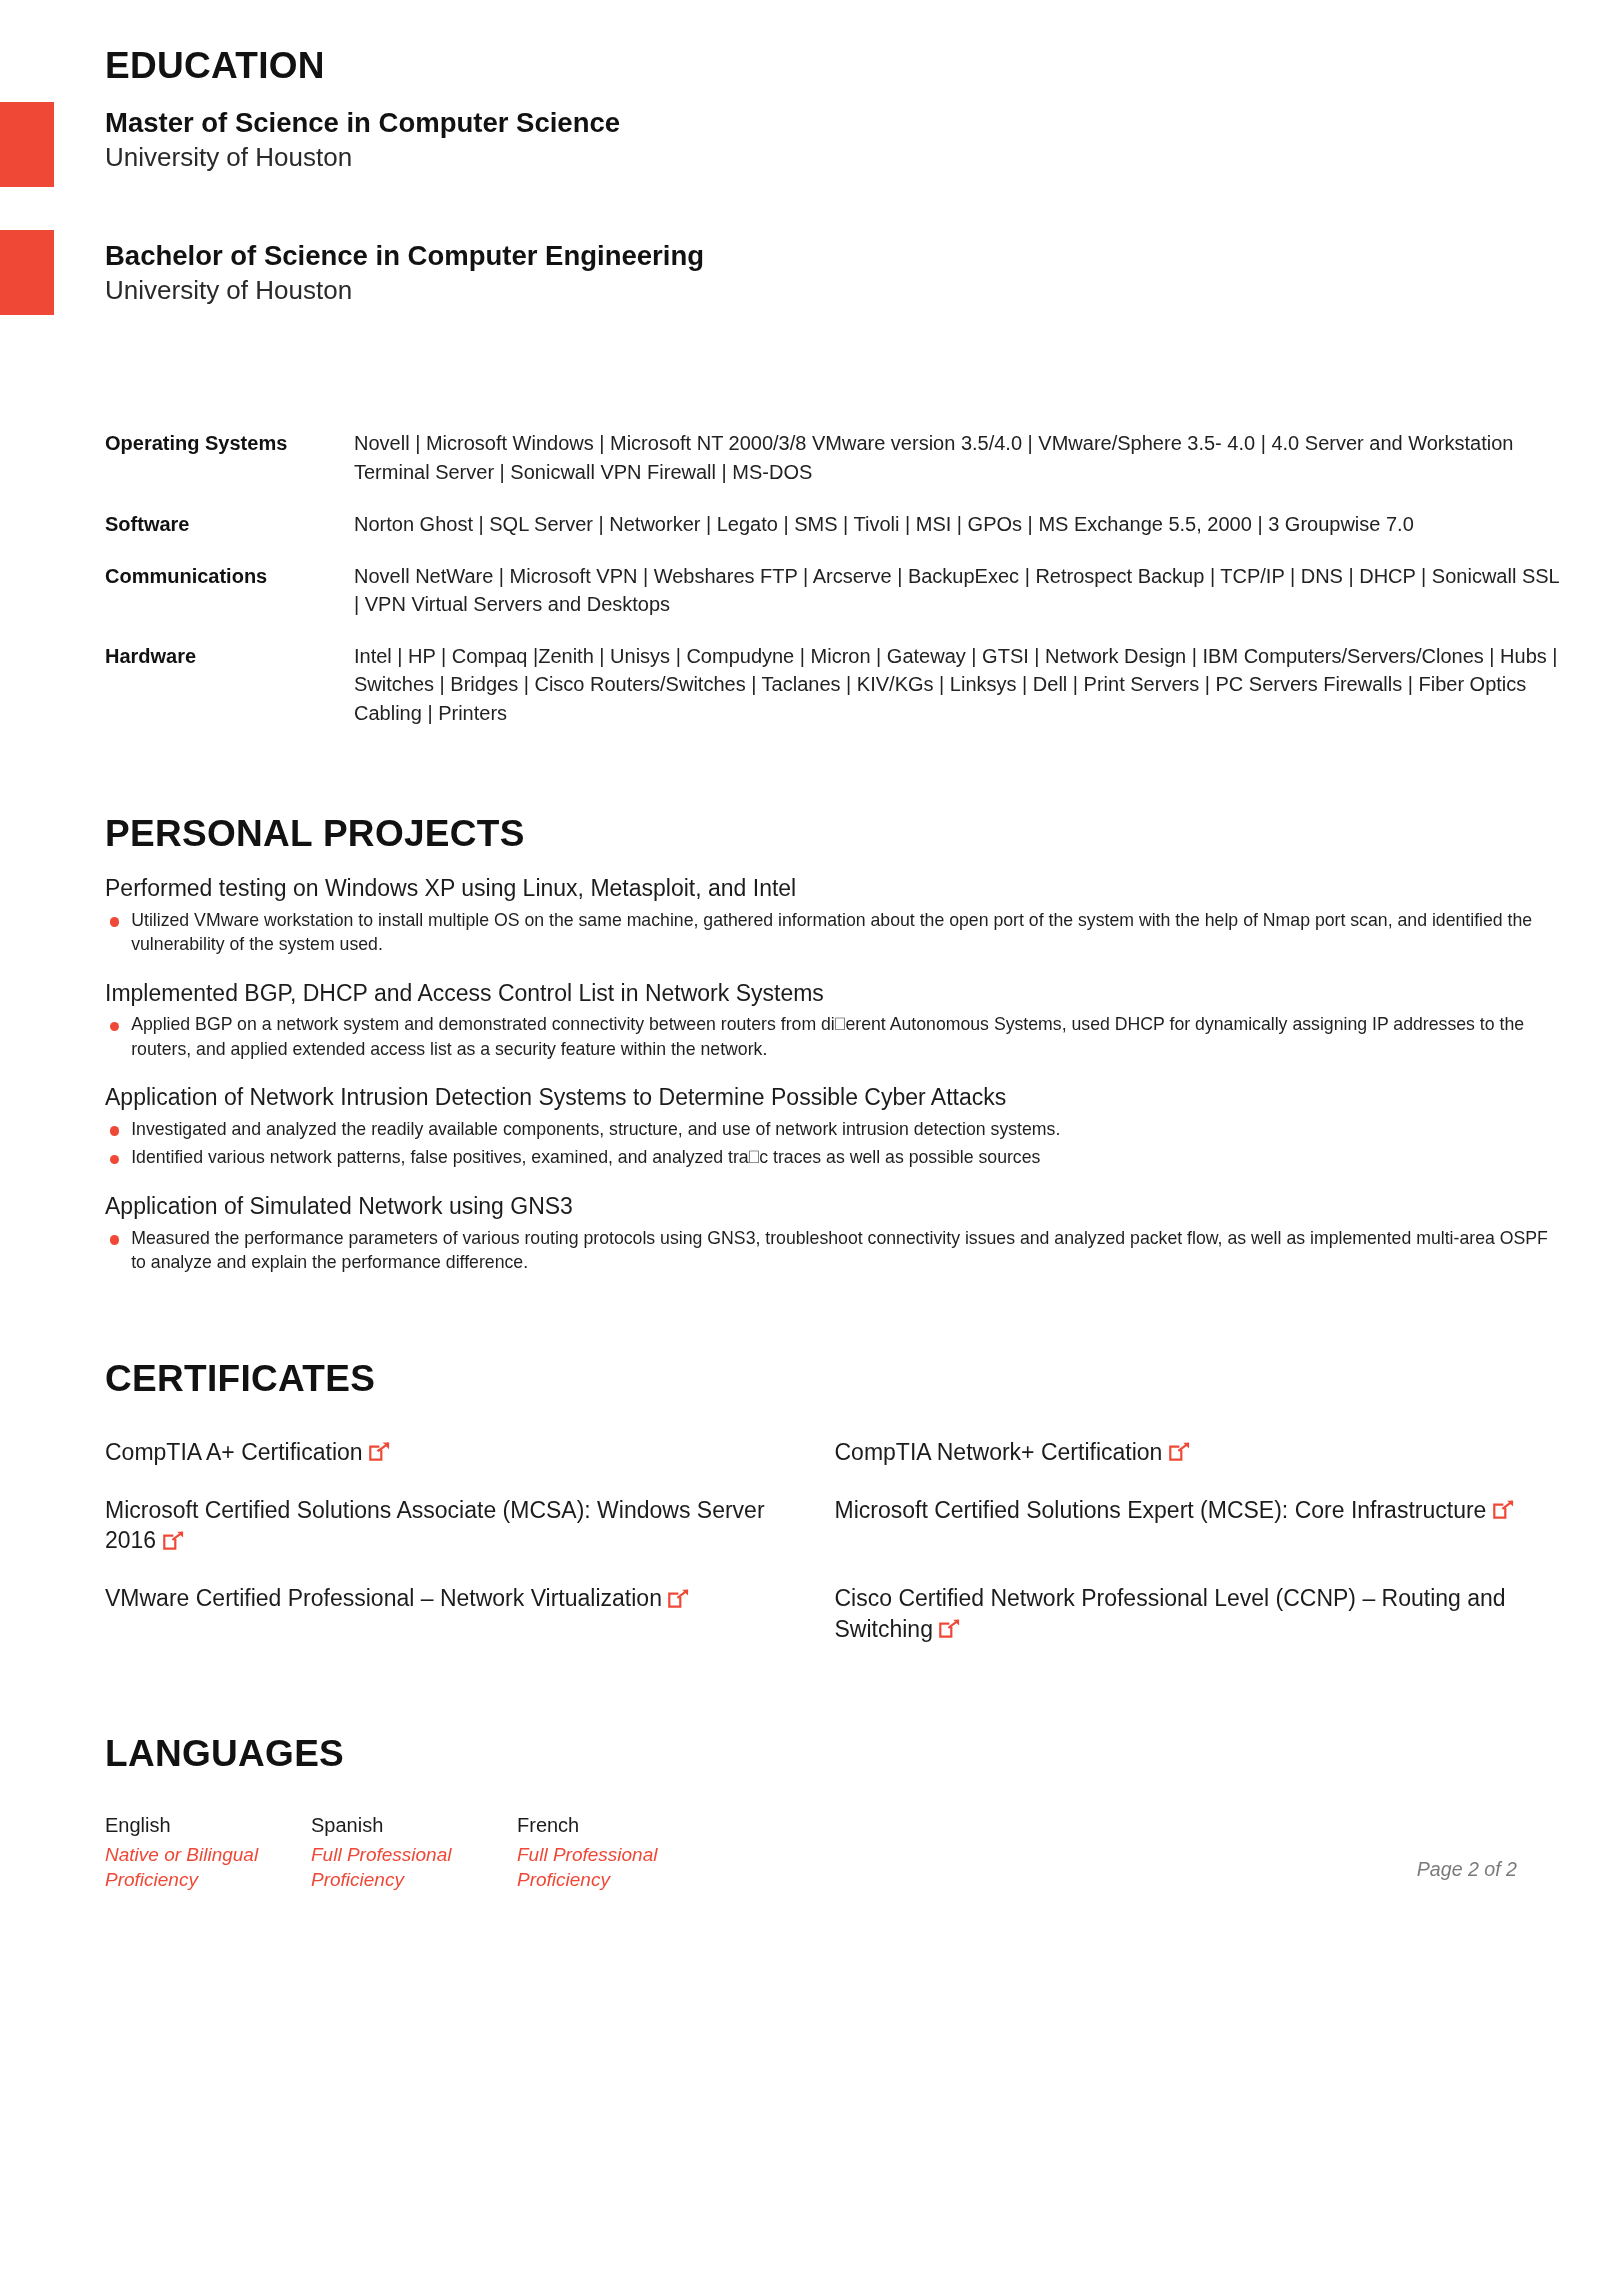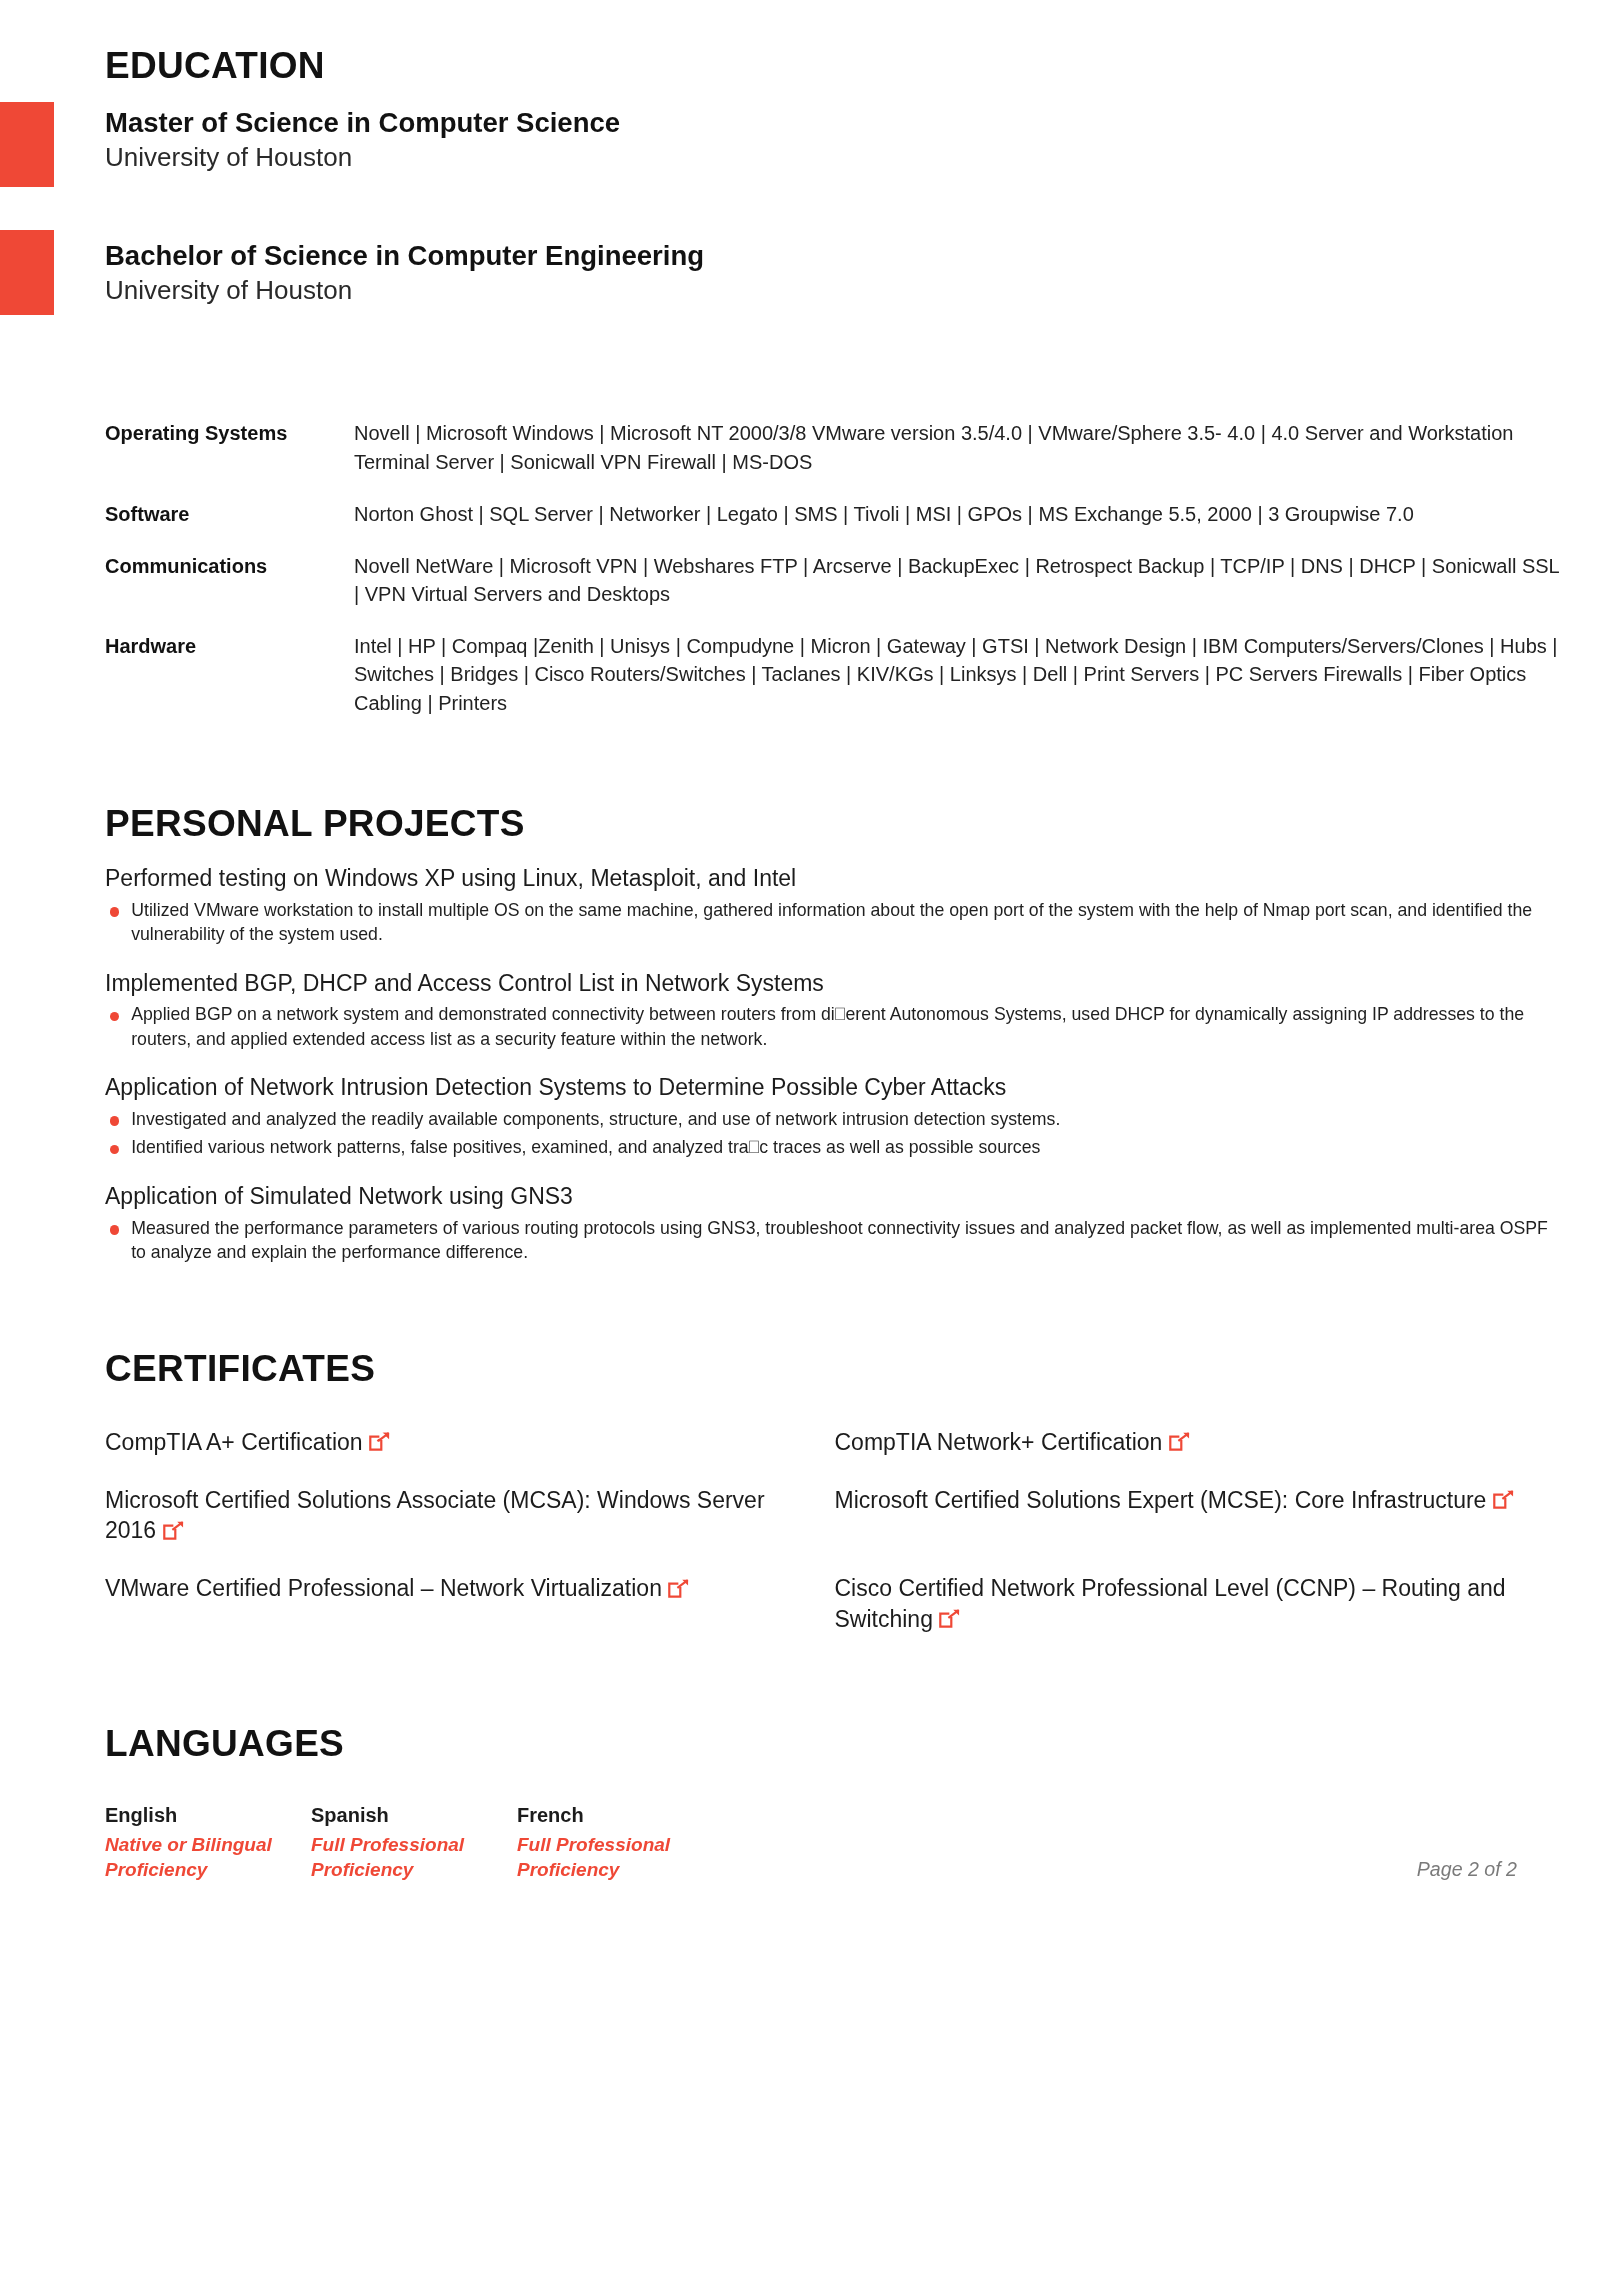--- a/index.html
+++ b/index.html
@@ -36,21 +36,21 @@
     margin: 0;
     line-height: 1.1;
   }
 
   
   .education-block {
     position: relative;
   }
   .edu-entry {
     position: relative;
-    margin-bottom: 7px;
+    margin-bottom: 17px;
   }
   .edu-degree {
     font-size: 27.5px;
     font-weight: bold;
     color: #121212;
     line-height: 1.25;
     margin: 0;
   }
   .edu-school {
     font-size: 26px;
@@ -146,21 +146,20 @@
   }
   .ext-icon svg { display: block; }
 
   
   .lang-grid {
     display: flex;
   }
   .lang-item {
     width: 206px;
     margin-right: 0;
-    font-weight: bold;
   }
   .lang-name {
     font-size: 20px;
     color: #1c1c1c;
     line-height: 1.35;
     margin: 0 0 3.9px 0;
   }
   .lang-level {
     font-size: 19px;
     font-style: italic;

